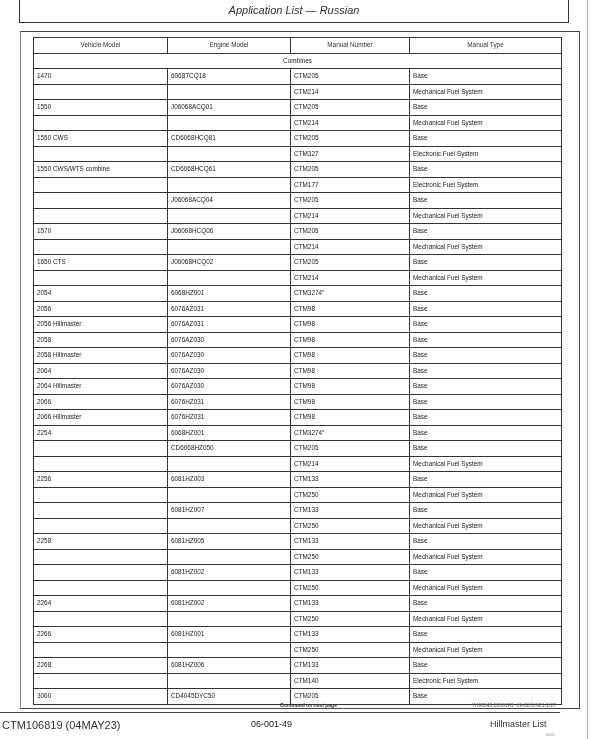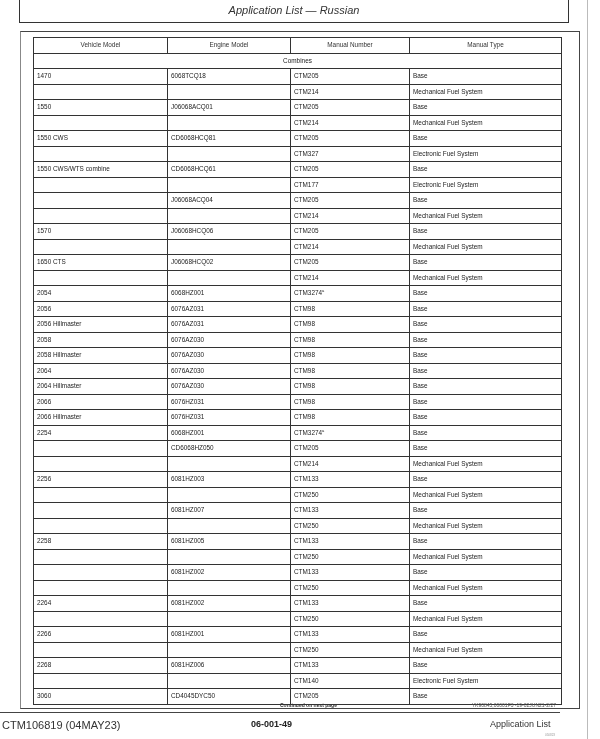--- a/index.html
+++ b/index.html
@@ -11,21 +11,21 @@
   table{position:absolute;left:33px;top:37px;width:528px;border-collapse:collapse;table-layout:fixed;}
   td,th{border:1px solid #333;font-size:6.4px;height:14.5px;padding:0 3px;line-height:14.5px;white-space:nowrap;overflow:hidden;}
   th{font-weight:normal;text-align:center;color:#333;}
   td.sec{text-align:center;}
   col.c1{width:134px;} col.c2{width:123px;} col.c3{width:119px;} col.c4{width:152px;}
   sup{font-size:4px;line-height:0;vertical-align:3px;}
   .cont{position:absolute;left:280px;top:702px;font-size:5px;font-weight:bold;color:#333;}
   .code{position:absolute;right:44px;top:702px;font-size:5px;color:#555;}
   .foot-rule{position:absolute;left:0;top:712px;width:560px;height:1px;background:#444;}
   .foot-left{position:absolute;left:2px;top:719px;font-size:11px;color:#333;}
-  .foot-center{position:absolute;left:251px;top:719px;font-size:9px;font-weight:bold;color:#222;}
+  .foot-center{position:absolute;left:251px;top:719px;font-size:9px;font-weight:normal;color:#222;}
   .foot-right{position:absolute;left:490px;top:719px;font-size:9px;color:#333;}
   .foot-tiny{position:absolute;left:545px;top:733px;font-size:3px;color:#999;}
 </style>
 </head>
 <body>
 
 <div class="title-box">
   <div class="title-text">Application List — Russian</div>
 </div>
 
@@ -299,14 +299,14 @@
       </tr>
     </tbody>
 </table>
 
 <div class="cont">Continued on next page</div>
 <div class="code">YK90845,00001F3 -19-02JUN21-2/27</div>
 
 <div class="foot-rule"></div>
 <div class="foot-left">CTM106819 (04MAY23)</div>
 <div class="foot-center">06-001-49</div>
-<div class="foot-right">Application List</div>
+<div class="foot-right">Hillmaster List</div>
 <div class="foot-tiny">050823</div>
 
 </body></html>

